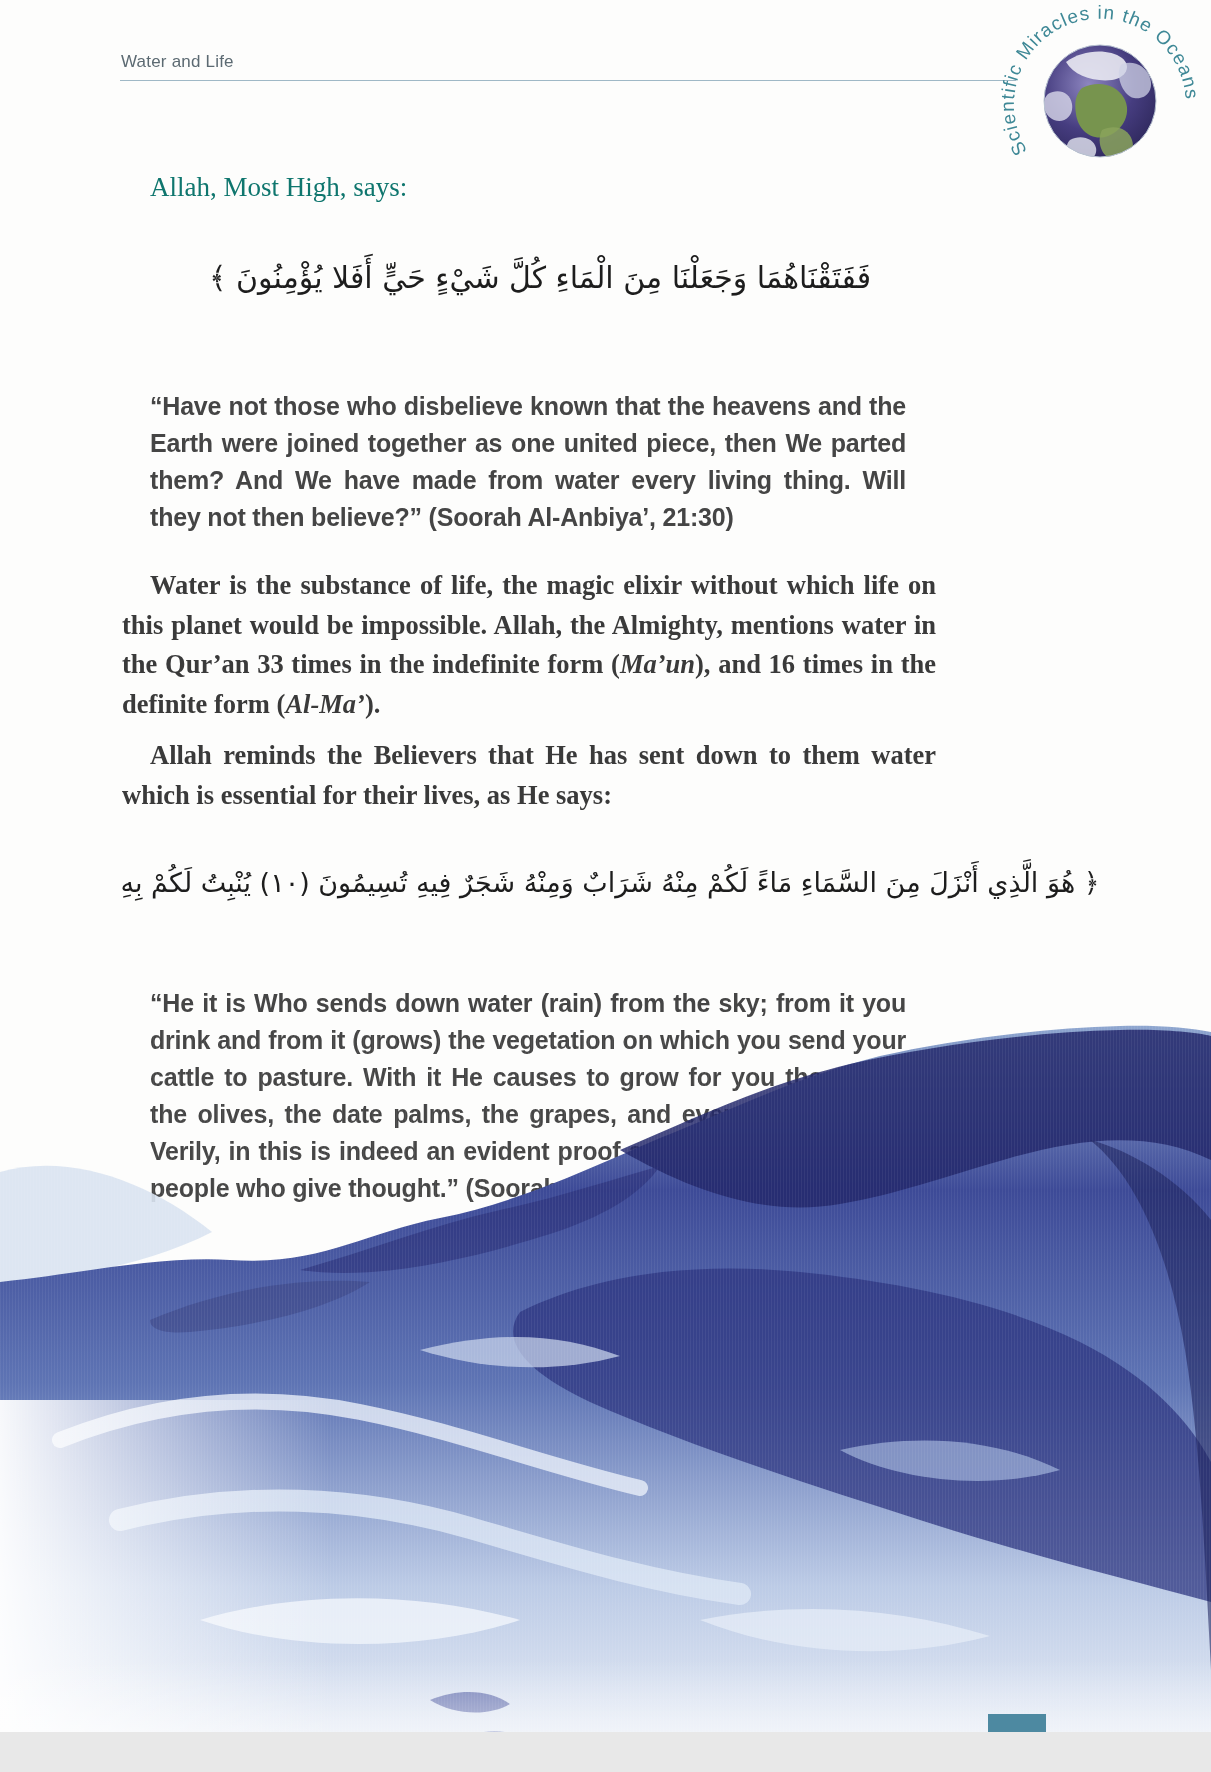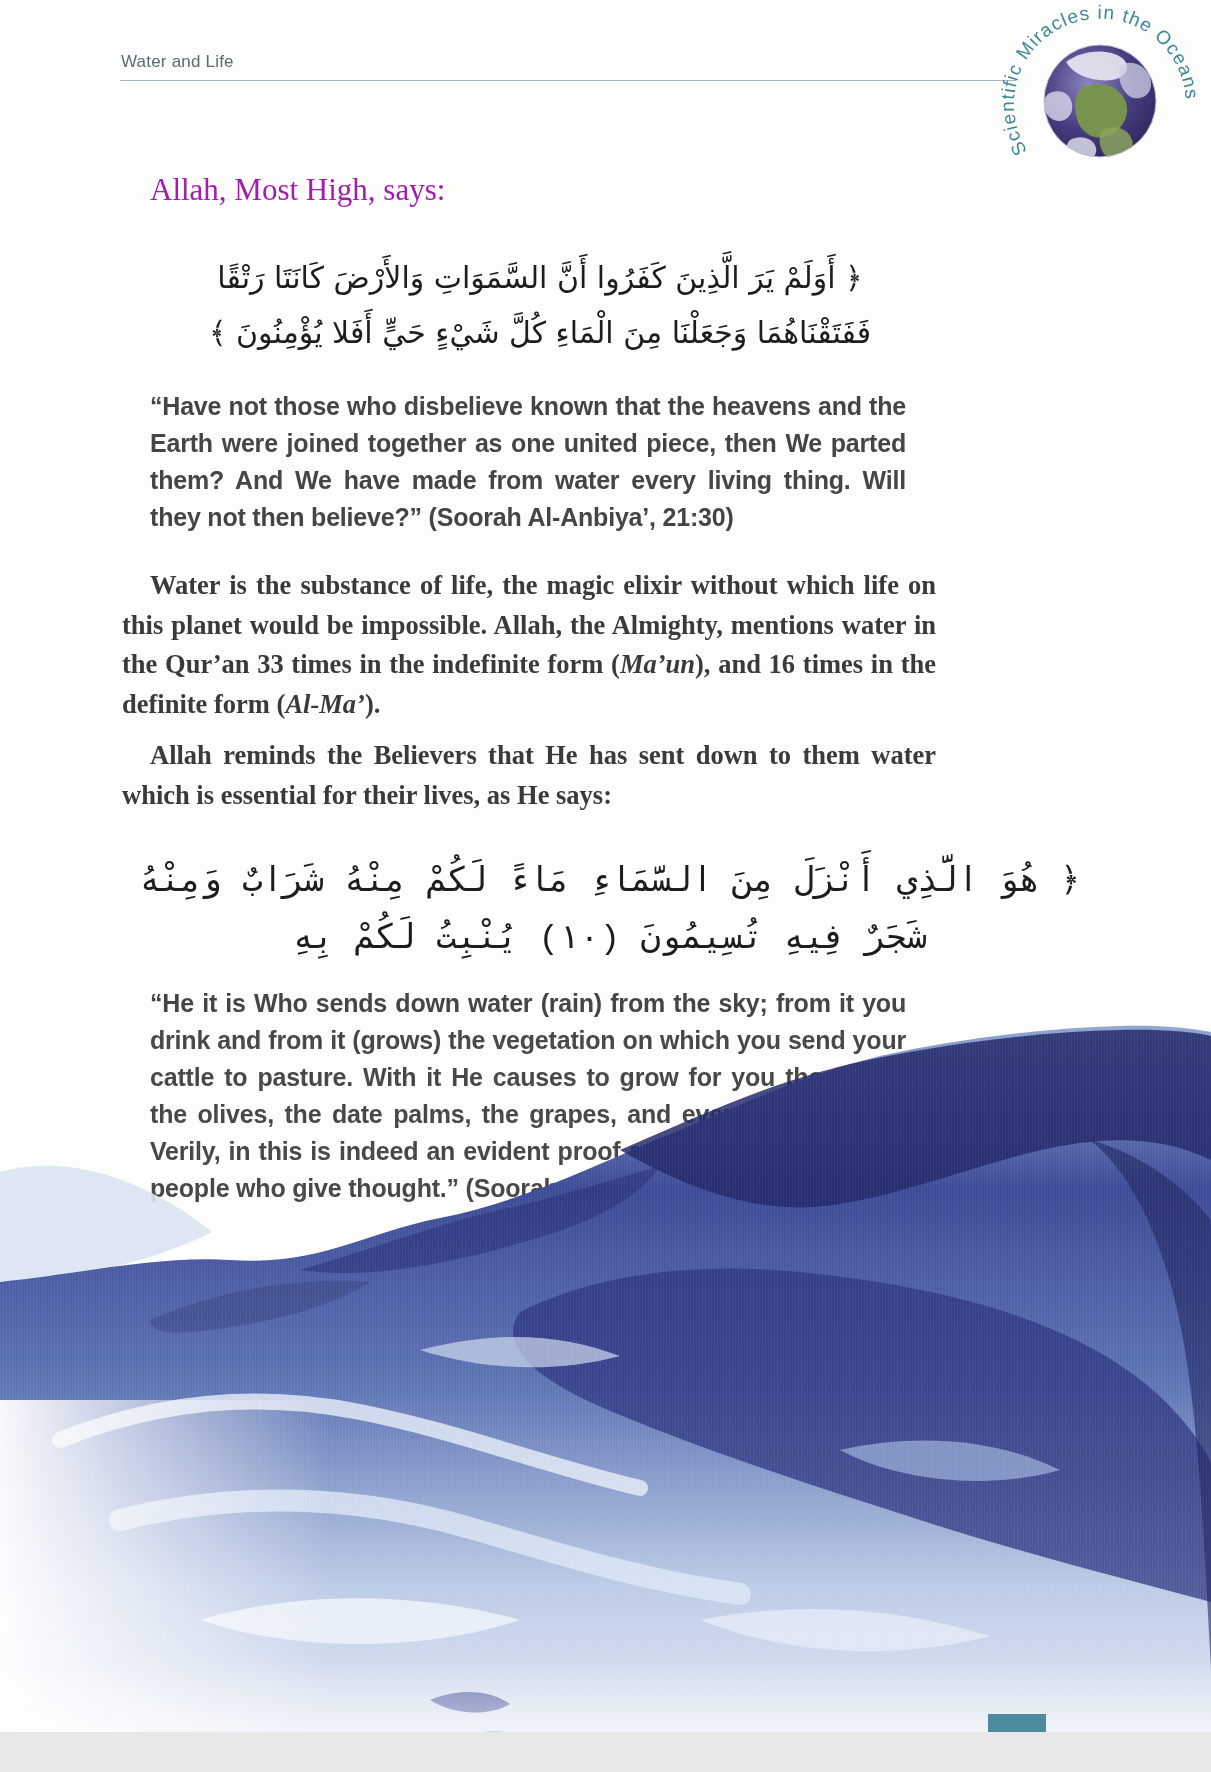--- a/index.html
+++ b/index.html
@@ -19,35 +19,35 @@
     font-size:17px;color:#5c6a72;letter-spacing:.2px;
   }
   .head-rule{
     position:absolute;left:120px;top:80px;width:896px;height:1px;
     background:#9fb8c6;
   }
   .logo{position:absolute;left:982px;top:2px;width:229px;height:188px;}
   
   .says-line{
     position:absolute;left:150px;top:172px;
-    font-size:31px;color:#a21caf;
+    font-size:27px;color:#0f766e;
   }
   .arabic{
     direction:rtl;
     font-family:"DejaVu Sans", sans-serif;
     color:#1d1d1d;
     text-align:center;
   }
   .verse1{
     position:absolute;left:150px;top:250px;width:780px;
     font-size:30px;line-height:55px;
   }
   .verse2{
     position:absolute;left:110px;top:854px;width:1000px;
-    font-size:34px;line-height:57px;font-family:Liberation Mono, monospace;
+    font-size:27px;line-height:57px;
   }
   .translation{
     position:absolute;left:150px;width:756px;
     font-family:"Liberation Sans", sans-serif;
     font-weight:600;
     font-size:25px;line-height:37px;
     color:#454545;
     text-align:justify;
     letter-spacing:-0.2px;
   }
@@ -112,21 +112,20 @@
       <circle cx="118" cy="99" r="56" fill="none" stroke="#b9c4d2" stroke-width="1"></circle>
     </g>
     <text font-family="Liberation Sans, sans-serif" font-size="19" fill="#3e8896" letter-spacing="1.2">
       <textPath href="#arcPath" startOffset="6">Scientific Miracles in the Oceans</textPath>
     </text>
   </svg>
 
   <div class="says-line">Allah, Most High, says:</div>
 
   <div class="arabic verse1">
-    <div>﴿ أَوَلَمْ يَرَ الَّذِينَ كَفَرُوا أَنَّ السَّمَوَاتِ وَالأَرْضَ كَانَتَا رَتْقًا</div>
     <div>فَفَتَقْنَاهُمَا وَجَعَلْنَا مِنَ الْمَاءِ كُلَّ شَيْءٍ حَيٍّ أَفَلا يُؤْمِنُونَ ﴾</div>
   </div>
 
   <div class="translation t1">“Have not those who disbelieve known that the heavens and the Earth were joined together as one united piece, then We parted them? And We have made from water every living thing. Will they not then believe?” (Soorah Al-Anbiya’, 21:30)</div>
 
   <div class="bodypara p-water"><span>Water is the substance of life, the magic elixir without which life on this planet would be impossible. Allah, the Almighty, mentions water in the Qur’an 33 times in the indefinite form (</span><i>Ma’un</i><span>), and 16 times in the definite form (</span><i>Al-Ma’</i><span>).</span></div>
 
   <div class="bodypara p-allah">Allah reminds the Believers that He has sent down to them water which is essential for their lives, as He says:</div>
 
   <div class="arabic verse2">

